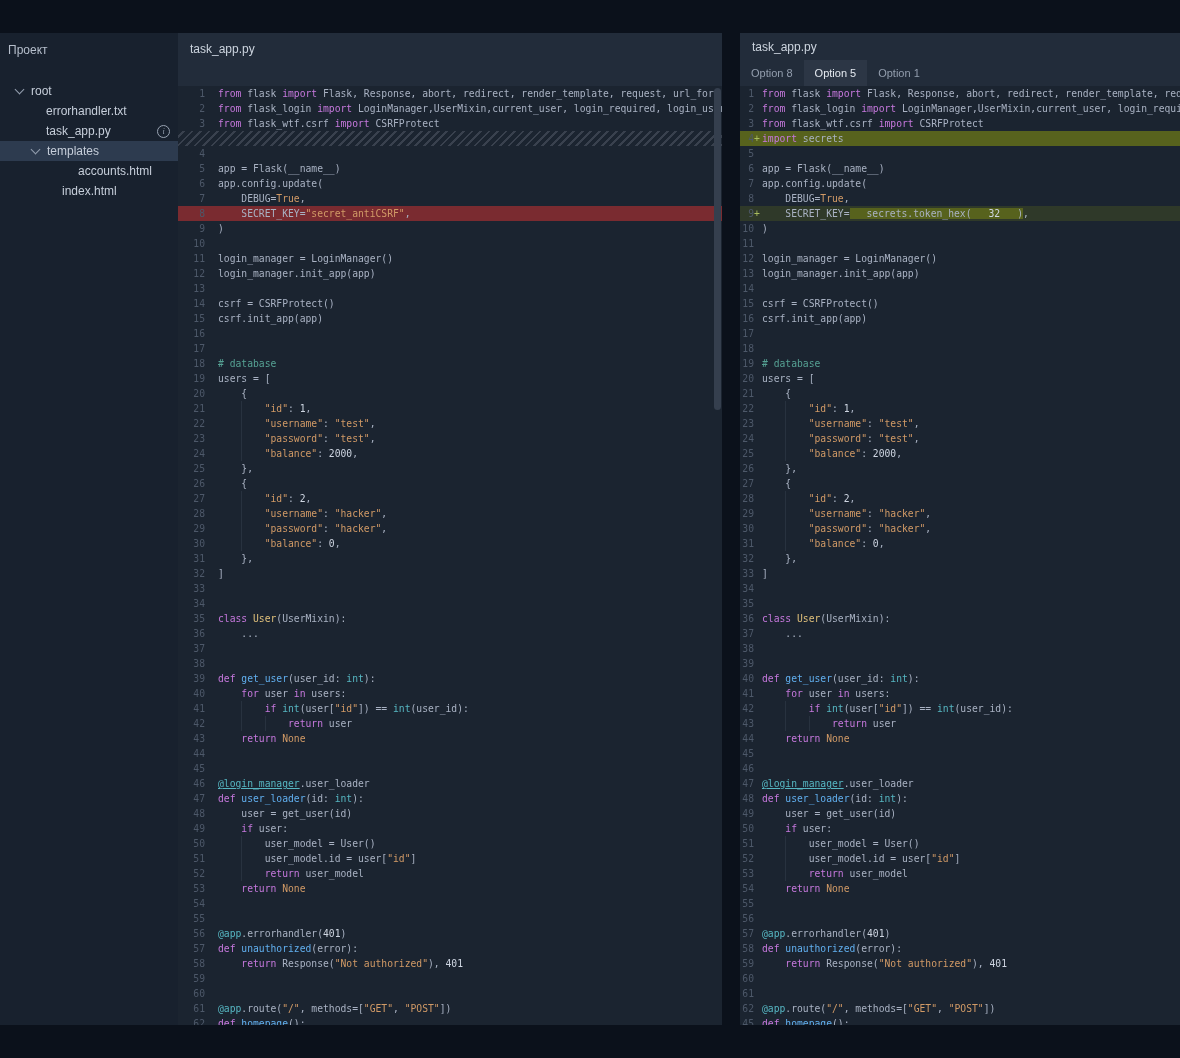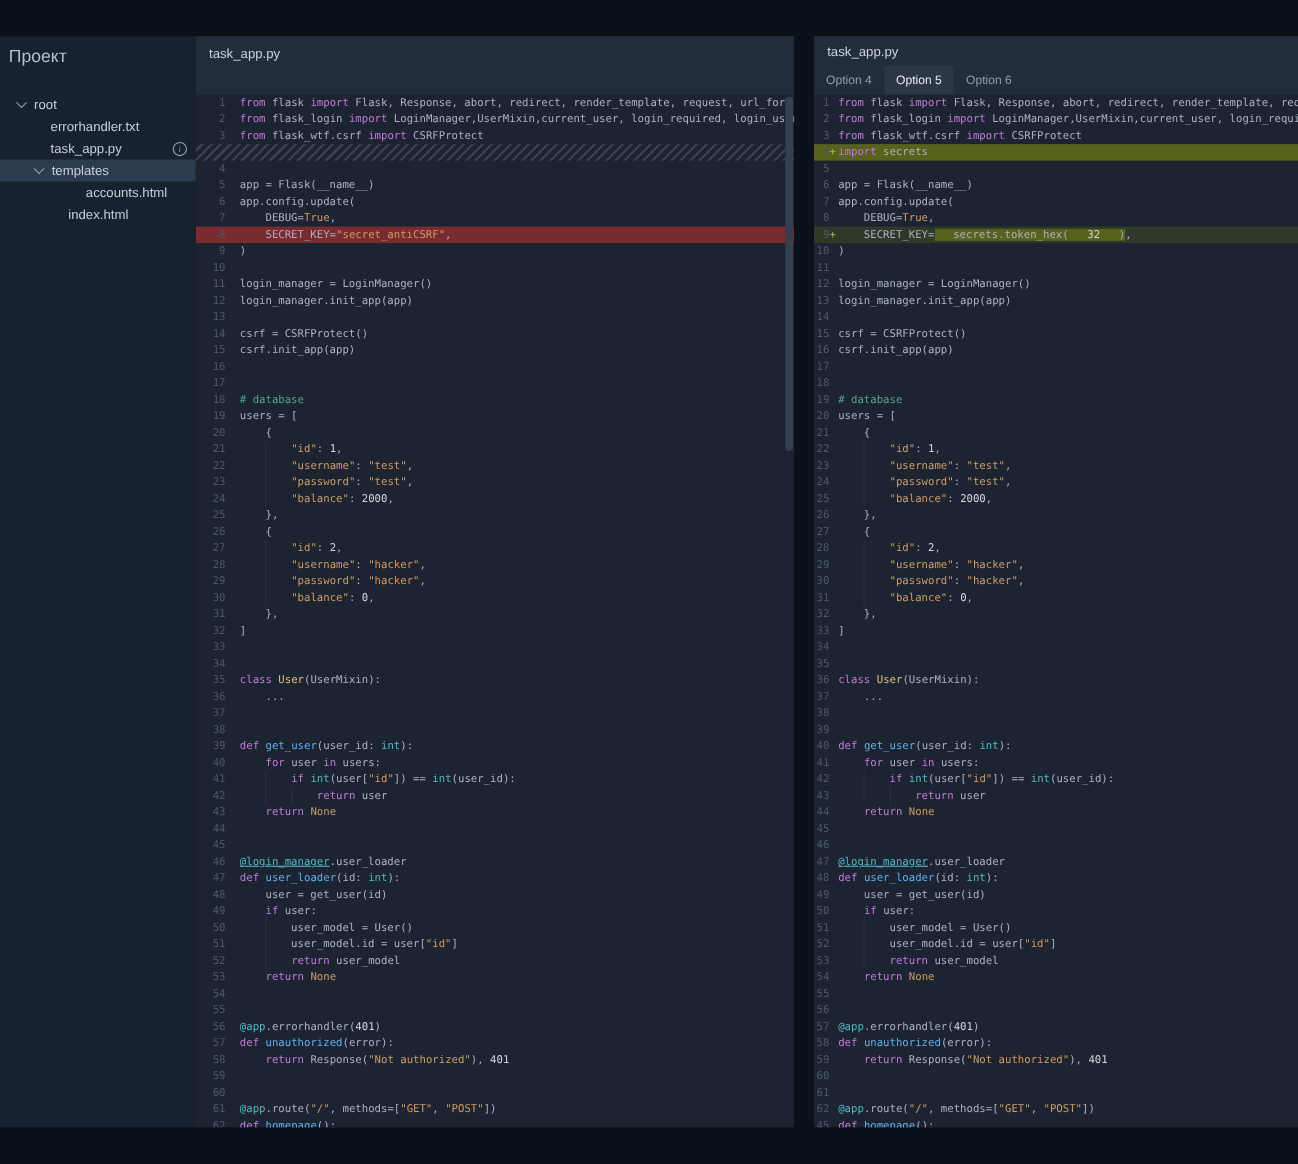--- a/index.html
+++ b/index.html
@@ -2,21 +2,21 @@
 <html style="--keyword: #c678dd; --plain: #a9b2c3; --string: #d19a66; --comment: #56a294; --decorator: #56b6c2; --funcname: #61afef; --classname: #e0c07b; --typename: #56b6c2; --constant: #d19a66; --number_lit: #cfd6e2; --added_bg: #57621d; --added_dim_bg: rgba(87,98,29,0.35); --removed_bg: #7a2b30; --editor_bg: #1b2430; --header_bg: #222c3a; --sidebar_bg: #18212e; --frame_bg: #0b111b; --selection_bg: #2d3b4f; --tab_active_bg: #2c3645; --gutter: #4d5869;"><head>
 <meta charset="utf-8">
 <style>
   html,body{margin:0;padding:0;}
   body{width:1180px;height:1058px;overflow:hidden;background:#0b111b;}
   .app{display:flex;flex-direction:column;width:1180px;height:1058px;font-family:"Liberation Sans",sans-serif;}
   .topbar{height:33px;flex:none;background:var(--frame_bg,#0b111b);}
   .bottombar{height:33px;flex:none;background:var(--frame_bg,#0b111b);}
   .main{flex:1;display:flex;min-height:0;}
   .sidebar{width:178px;flex:none;background:var(--sidebar_bg,#18212e);color:#bac3cf;overflow:hidden;}
-  .sb-title{padding:10px 8px 8px 8px;font-size:16px;color:#b6bfcc;}
+  .sb-title{padding:10px 8px 8px 8px;font-size:12px;color:#b6bfcc;}
   .titem{height:20px;line-height:20px;font-size:12px;display:flex;align-items:center;position:relative;cursor:pointer;white-space:nowrap;}
   .titem.selected{background:var(--selection_bg,#2d3b4f);text-align:center;}
   .titem .lbl{color:#c6ceda;}
   .chev{width:6px;height:6px;border-right:1.4px solid #939eae;border-bottom:1.4px solid #939eae;transform:rotate(45deg);margin:-4px 8px 0 0;flex:none;}
   .badge{position:absolute;right:8px;top:4px;width:11px;height:11px;border:1px solid #98a3b2;border-radius:50%;font-size:8px;line-height:11px;text-align:center;color:#98a3b2;font-style:italic;font-family:"Liberation Serif",serif;}
   .pane{display:flex;flex-direction:column;min-width:0;background:var(--editor_bg,#1b2430);}
   .pane.left{width:544px;flex:none;}
   .pane.right{flex:1;min-width:0;}
   .gap{width:18px;flex:none;background:var(--frame_bg,#0b111b);}
   .phead{height:27px;flex:none;background:var(--header_bg,#222c3a);display:flex;align-items:center;padding:0 12px;font-size:12px;color:#ccd4de;}
@@ -162,23 +162,23 @@
       </div>
     </section>
 
     <div class="gap"></div>
 
     <section class="pane right">
       <div class="phead">
         <span>task_app.py</span>
       </div>
       <div class="tabs" id="tabs">
-          <div class="tab">Option 4</div>
+          <div class="tab">Option 8</div>
           <div class="tab active">Option 5</div>
-          <div class="tab">Option 6</div>
+          <div class="tab">Option 1</div>
         </div>
       <div class="code" id="codeR">
         <div class="rows" id="rowsR">
             <div class="row"><span class="gut">1</span><span class="mark"></span><span class="codeline"><span class="tk-k">from</span><span class="tk-n"> flask </span><span class="tk-k">import</span><span class="tk-n"> Flask, Response, abort, redirect, render_template, request, url_for</span></span></div>
             <div class="row"><span class="gut">2</span><span class="mark"></span><span class="codeline"><span class="tk-k">from</span><span class="tk-n"> flask_login </span><span class="tk-k">import</span><span class="tk-n"> LoginManager,UserMixin,current_user, login_required, login_user, logout_user</span></span></div>
             <div class="row"><span class="gut">3</span><span class="mark"></span><span class="codeline"><span class="tk-k">from</span><span class="tk-n"> flask_wtf.csrf </span><span class="tk-k">import</span><span class="tk-n"> CSRFProtect</span></span></div>
             <div class="row added"><span class="gut">4</span><span class="mark">+</span><span class="codeline"><span class="tk-k">import</span><span class="tk-n"> secrets</span></span></div>
             <div class="row"><span class="gut">5</span><span class="mark"></span><span class="codeline"></span></div>
             <div class="row"><span class="gut">6</span><span class="mark"></span><span class="codeline"><span class="tk-n">app = Flask(__name__)</span></span></div>
             <div class="row"><span class="gut">7</span><span class="mark"></span><span class="codeline"><span class="tk-n">app.config.update(</span></span></div>

